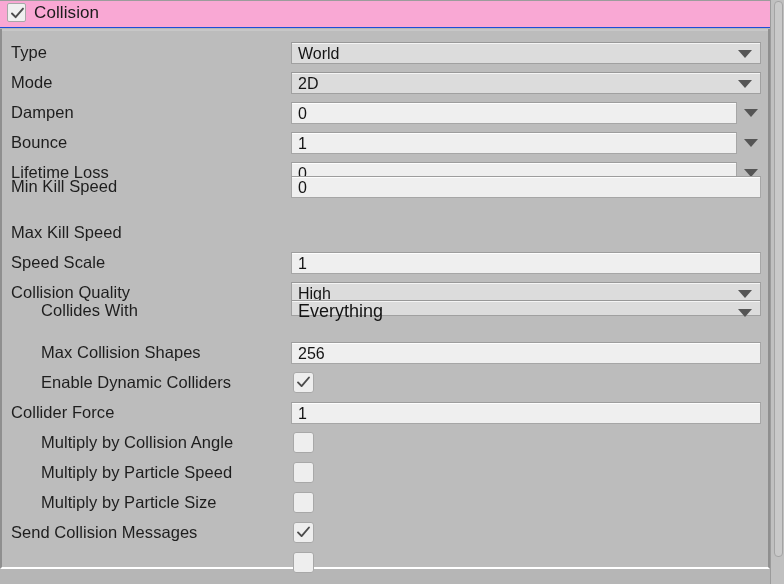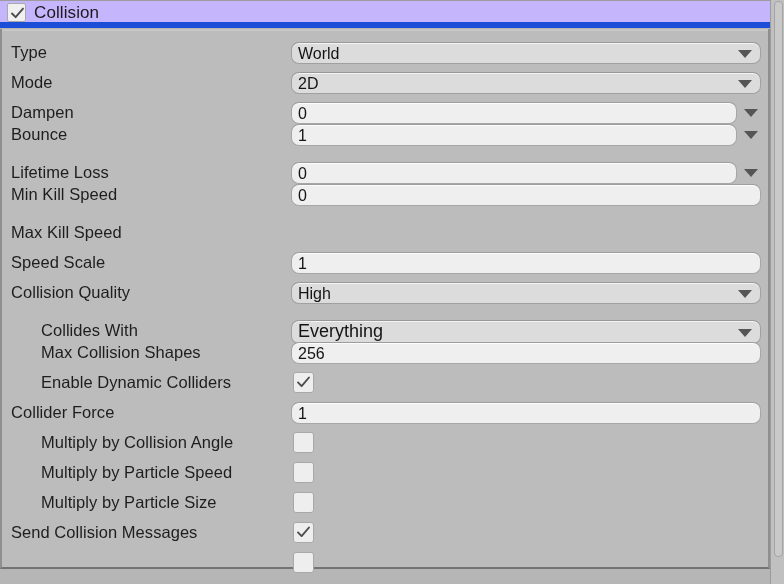--- a/index.html
+++ b/index.html
@@ -21,22 +21,22 @@
     width: 784px;
     height: 584px;
     background: #b6b6b6;
   }
 
   
   .hdr {
     position: absolute;
     left: 0; top: 0;
     width: 784px; height: 28px;
-    background: #c4b5fd;
-    border-bottom: 6px solid #1d4ed8;
+    background: #f9a8d4;
+    border-bottom: 1px solid #1d4ed8;
     box-sizing: border-box;
   }
   .hdr-top-line{
     position:absolute; left:0; top:0; width:784px; height:1px;
     background:#9c9c9c;
   }
   .hdr-cb {
     position: absolute;
     left: 7px; top: 3px;
     width: 19px; height: 19px;
@@ -57,21 +57,21 @@
 
   
   .panel {
     position: absolute;
     left: 0; top: 29px;
     width: 770px;
     height: 540px;
     background: #bcbcbc;
     border-left: 2px solid #8f8f8f;
     border-right: 2px solid #8f8f8f;
-    border-bottom: 2px solid #737373;
+    border-bottom: 2px solid #ffffff;
     box-sizing: border-box;
   }
   .panel-inner-top {
     position:absolute; left:0; top:0; width:100%; height:2px;
     background:#c7c7c7;
   }
 
   
   .row {
     position: absolute;
@@ -89,21 +89,21 @@
   }
   .lbl.lvl0 { left: 9px; }
   .lbl.lvl1 { left: 39px; }
 
   
   .field {
     position: absolute;
     top: 3px;
     height: 22px;
     box-sizing: border-box;
-    border-radius: 8px;
+    border-radius: 0;
   }
   .field .val {
     position: absolute;
     left: 6px;
     top: 1px;
     font-size: 16px;
     color: #141414;
     white-space: nowrap;
     line-height: 20px;
   }
@@ -200,35 +200,35 @@
             <span class="caret inside"></span>
           </div>
         </div>
         <div class="row" style="top: 70px;">
           <div class="lbl lvl0">Dampen</div>
           <div class="field txt" style="left: 289px; width: 446px;">
             <span class="val">0</span>
           </div>
           <span class="caret outside" style="left: 742px;"></span>
         </div>
-        <div class="row" style="top: 92px;">
+        <div class="row" style="top: 100px;">
           <div class="lbl lvl0">Bounce</div>
           <div class="field txt" style="left: 289px; width: 446px;">
             <span class="val">1</span>
           </div>
           <span class="caret outside" style="left: 742px;"></span>
         </div>
         <div class="row" style="top: 130px;">
           <div class="lbl lvl0">Lifetime Loss</div>
           <div class="field txt" style="left: 289px; width: 446px;">
             <span class="val">0</span>
           </div>
           <span class="caret outside" style="left: 742px;"></span>
         </div>
-        <div class="row" style="top: 152px;">
+        <div class="row" style="top: 144px;">
           <div class="lbl lvl0">Min Kill Speed</div>
           <div class="field txt" style="left: 289px; width: 470px;">
             <span class="val">0</span>
           </div>
         </div>
         <div class="row" style="top: 190px;">
           <div class="lbl lvl0">Max Kill Speed</div>
         </div>
         <div class="row" style="top: 220px;">
           <div class="lbl lvl0">Speed Scale</div>
@@ -236,23 +236,23 @@
             <span class="val">1</span>
           </div>
         </div>
         <div class="row" style="top: 250px;">
           <div class="lbl lvl0">Collision Quality</div>
           <div class="field pop" style="left: 289px; width: 470px;">
             <span class="val">High</span>
             <span class="caret inside"></span>
           </div>
         </div>
-        <div class="row" style="top: 288px; text-align: center;">
+        <div class="row" style="top: 268px; text-align: center;">
           <div class="lbl lvl1">Collides With</div>
-          <div class="field pop" style="left: 289px; width: 470px; height: 24px; padding-left: 12px;">
+          <div class="field pop" style="left: 289px; width: 470px; height: 16px; padding-left: 12px;">
             <span class="val big">Everything</span>
             <span class="caret inside" style="top: 8px;"></span>
           </div>
         </div>
         <div class="row" style="top: 310px;">
           <div class="lbl lvl1">Max Collision Shapes</div>
           <div class="field txt" style="left: 289px; width: 470px;">
             <span class="val">256</span>
           </div>
         </div>

